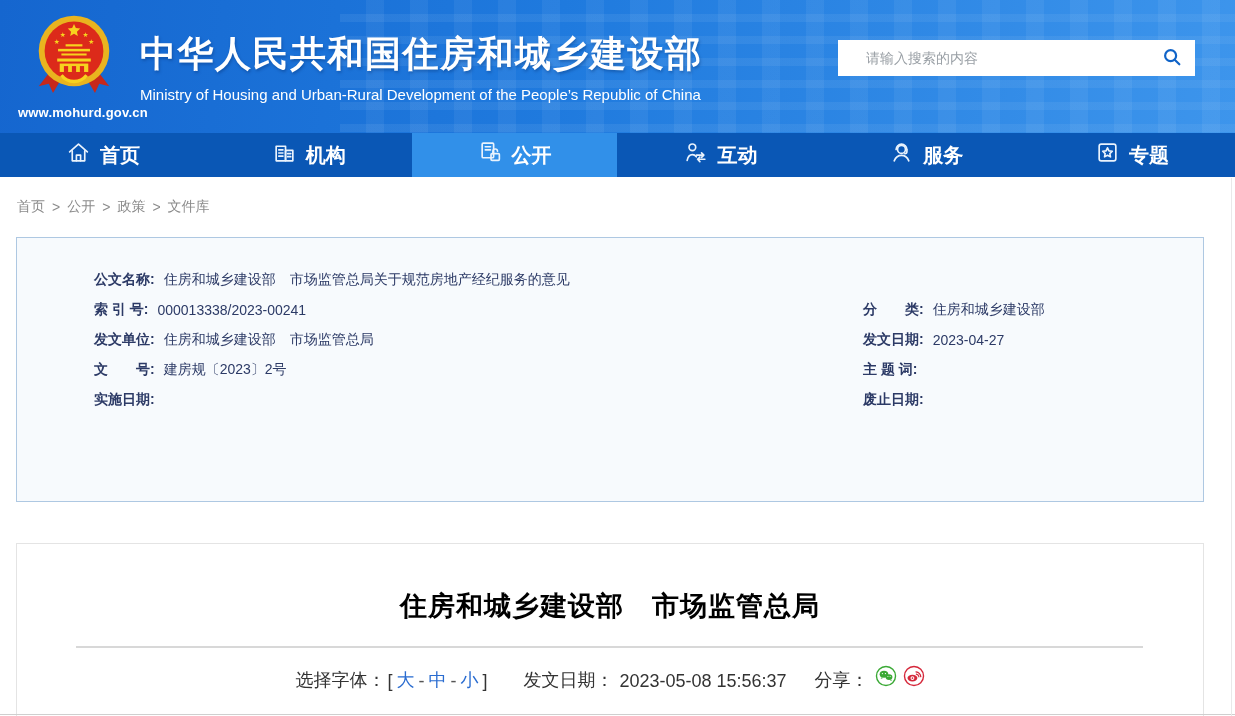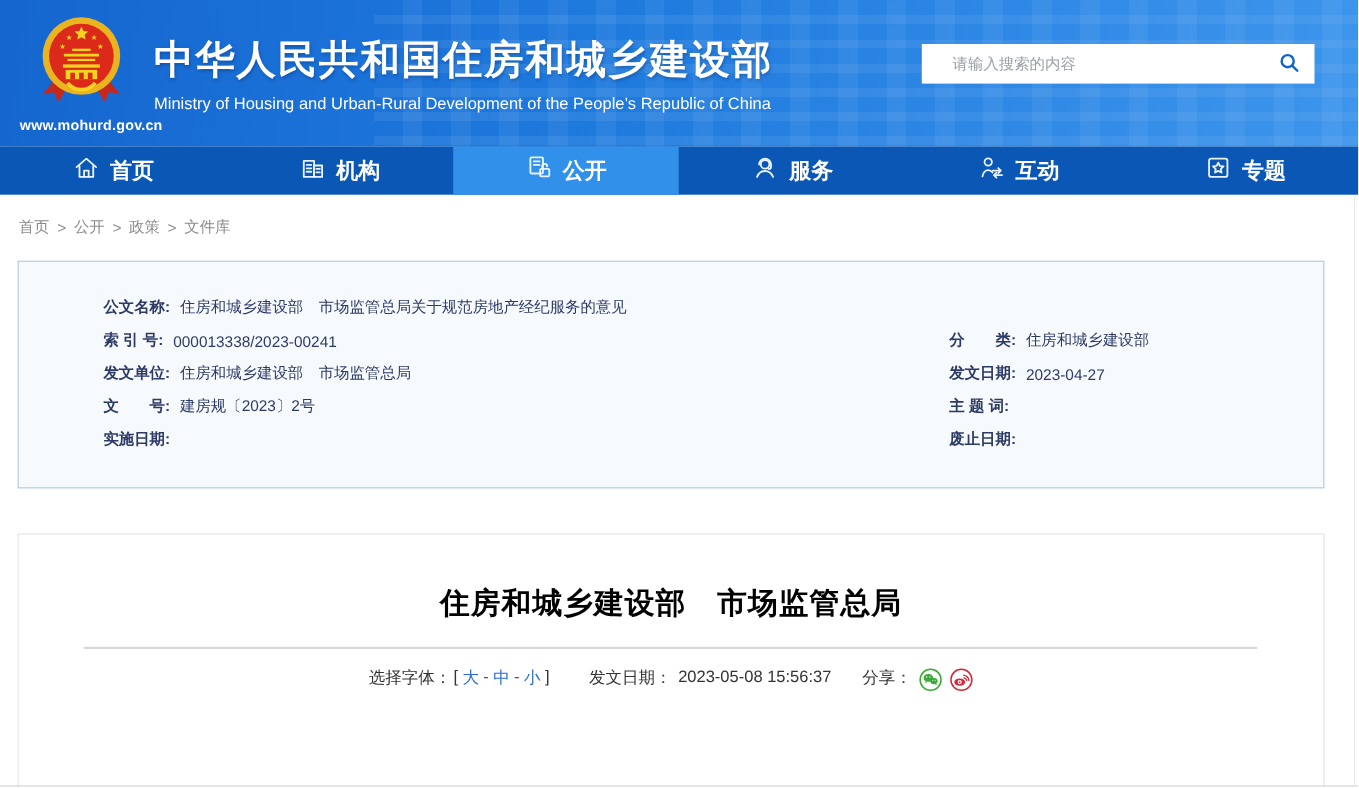--- a/index.html
+++ b/index.html
@@ -35,36 +35,36 @@
   .nav-item.active { background:#3190e9; }
   .nav-item svg { width:25px; height:25px; stroke:#eaf3fd; stroke-width:1.6; fill:none;
     stroke-linecap:round; stroke-linejoin:round; }
 
   
   .breadcrumb { height:60px; display:flex; align-items:center; padding-left:17px;
     font-size:14px; color:#8b8b8b; gap:7px; }
   .breadcrumb .crumb { cursor:pointer; }
 
   
-  .meta-box { margin-left:16px; width:1188px; height:207px; border:1px solid #aec8e2;
+  .meta-box { margin-left:16px; width:1188px; height:265px; border:1px solid #aec8e2;
     background:#f7fafd; padding:27px 0 0 77px; }
   .meta-row { display:flex; height:30px; align-items:center; font-size:14px; color:#2c3a66; }
   .meta-cell { display:flex; align-items:center; }
   .meta-cell.left { width:769px; }
   .mlabel { font-weight:bold; white-space:pre; }
   .mvalue { margin-left:9px; white-space:pre; }
 
   
   .content-box { margin:41px 0 0 16px; width:1188px; height:260px;
     border:1px solid #e4e4e4; background:#fff; }
   .doc-title { margin-top:42px; text-align:center; font-size:27px; font-weight:bold; color:#000;
     line-height:40px; letter-spacing:1px; }
   .divider { margin:20px 60px 0 59px; border-top:2px solid #d8d8d8; }
-  .toolbar { margin-top:17px; display:flex; justify-content:center; align-items:flex-start;
-    font-size:15px; color:#333; }
+  .toolbar { margin-top:17px; display:flex; justify-content:center; align-items:flex-end;
+    font-size:18px; color:#333; }
   .toolbar .lbl { color:#333; }
   .toolbar .bracket { color:#333; margin:0 2px; }
   .toolbar .fs-link { color:#2a6cd0; cursor:pointer; margin:0 2px; }
   .toolbar .dash { color:#555; margin:0 2px; }
   .toolbar .gap-lg { width:34px; }
   .toolbar .gap-md { width:28px; }
   .toolbar .time { margin-left:6px; }
   .share-icon { margin-left:6px; cursor:pointer; display:inline-flex; }
 
   .bottom-rule { position:absolute; left:0; right:0; top:714px; border-top:1px solid #cfcfcf; }
@@ -149,38 +149,38 @@
             <path d="M7 6.5h5 M7 9.5h5"></path>
             <rect x="12.5" y="13" width="8" height="6.5" rx="1"></rect>
             <path d="M14.3 13 v-2.2 a2.2 2.2 0 0 1 4.4 0"></path>
           </svg>
       </span>
       <span>公开</span>
     </div>
     <div class="nav-item">
       <span>
         <svg viewBox="0 0 24 24">
+            <circle cx="9" cy="7" r="3.2"></circle>
+            <path d="M4 19.5 c.8-3.6 2.6-5.4 5-5.4 1.5 0 2.8.7 3.8 2"></path>
+            <path d="M13 14.5 h7 M17.8 12.3 L20 14.5 l-2.2 2.2"></path>
+            <path d="M21 18.5 h-7 M16.2 16.3 L14 18.5 l2.2 2.2"></path>
+          </svg>
+      </span>
+      <span>互动</span>
+    </div>
+    <div class="nav-item">
+      <span>
+        <svg viewBox="0 0 24 24">
             <circle cx="12" cy="9" r="3.8"></circle>
             <path d="M6.8 9.2 a5.2 5.2 0 0 1 10.4 0"></path>
             <path d="M5 20 c1.5-3.6 4-5.2 7-5.2 s5.5 1.6 7 5.2"></path>
             <path d="M17.2 9.5 v1.6 a2 2 0 0 1 -2 2"></path>
           </svg>
       </span>
       <span>服务</span>
-    </div>
-    <div class="nav-item">
-      <span>
-        <svg viewBox="0 0 24 24">
-            <circle cx="9" cy="7" r="3.2"></circle>
-            <path d="M4 19.5 c.8-3.6 2.6-5.4 5-5.4 1.5 0 2.8.7 3.8 2"></path>
-            <path d="M13 14.5 h7 M17.8 12.3 L20 14.5 l-2.2 2.2"></path>
-            <path d="M21 18.5 h-7 M16.2 16.3 L14 18.5 l2.2 2.2"></path>
-          </svg>
-      </span>
-      <span>互动</span>
     </div>
     <div class="nav-item">
       <span>
         <svg viewBox="0 0 24 24">
             <rect x="4" y="4" width="16" height="16" rx="2"></rect>
             <path d="M12 7.5 l1.4 2.9 3.2.4 -2.35 2.2 .6 3.2 L12 14.7 l-2.85 1.5 .6-3.2 -2.35-2.2 3.2-.4 z"></path>
           </svg>
       </span>
       <span>专题</span>
     </div>

